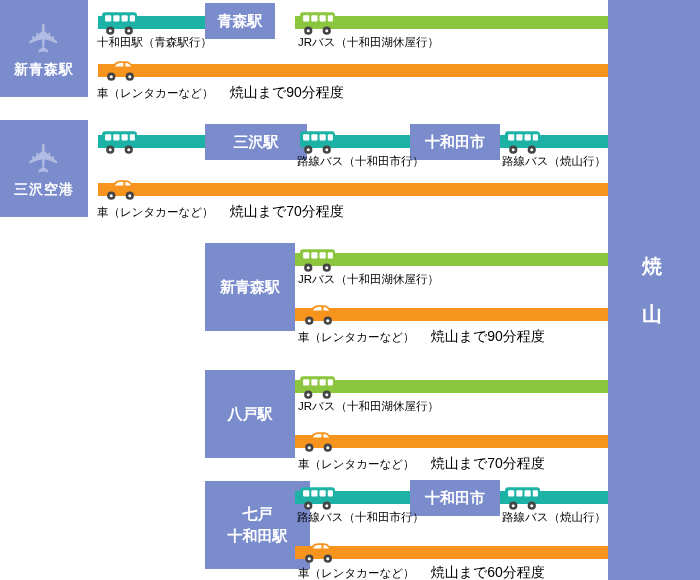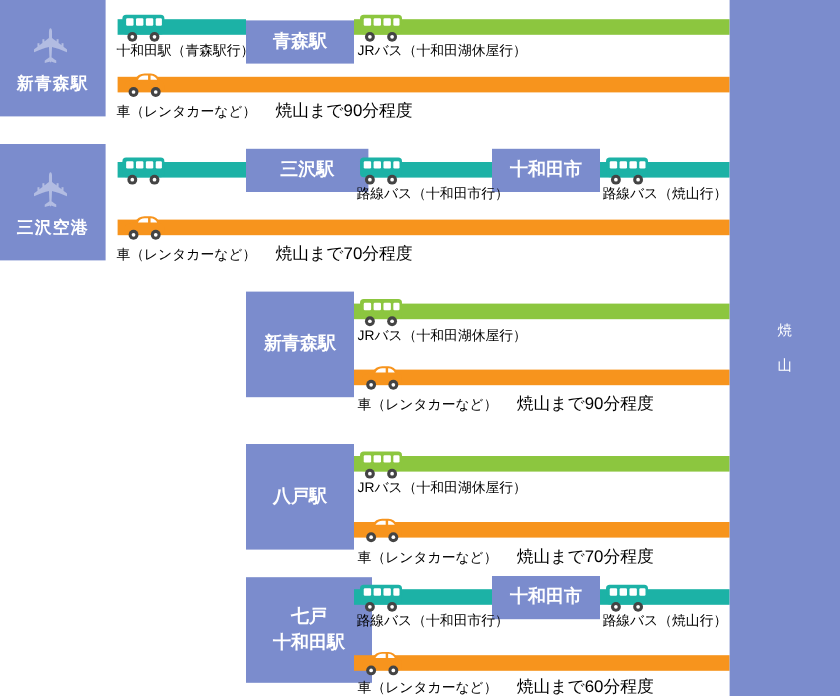--- a/index.html
+++ b/index.html
@@ -58,22 +58,22 @@
     font-size:11.5px;color:#000;
     white-space:nowrap;
   }
   .time{font-size:14px;margin-left:16px;}
   .dest-bar{
     position:absolute;left:608px;top:0;width:92px;height:580px;
     background:var(--blue);
     display:flex;align-items:center;justify-content:center;
   }
   .dest-label{
-    color:#fff;font-size:12px;font-weight:normal;
-    width:1.2em;text-align:center;
+    color:#fff;font-size:20px;font-weight:bold;
+    width:1.2em;
     word-break:break-all;line-height:2.4;
   }
   .svg-defs{position:absolute;width:0;height:0;overflow:hidden;}
 </style>
 </head>
 <body>
 
 <svg class="svg-defs" aria-hidden="true">
   <symbol id="sym-bus" viewBox="0 0 36 26">
     <rect x="1" y="3" width="34" height="16" rx="3" fill="currentColor"></rect>
@@ -98,21 +98,21 @@
 </svg>
 
 <div class="diagram">
 
   <div class="origin-box" style="left:0;top:0;width:88px;height:97px">
     <span class="plane">✈</span>
     <span class="origin-name">新青森駅</span>
   </div>
   <div class="bar teal" style="left:98px;top:16px;width:107px"></div>
   <div class="bar green" style="left:295px;top:16px;width:313px"></div>
-  <div class="station-box" style="left:205px;top:17px;width:90px;height:36px">青森駅</div>
+  <div class="station-box" style="left:205px;top:3px;width:70px;height:36px">青森駅</div>
   <span class="vehicle teal-v" style="left:101px;top:9px">
       <svg>
         <use href="#sym-bus"></use>
       </svg>
     </span>
   <span class="vehicle green-v" style="left:299px;top:9px">
       <svg>
         <use href="#sym-bus"></use>
       </svg>
     </span>

